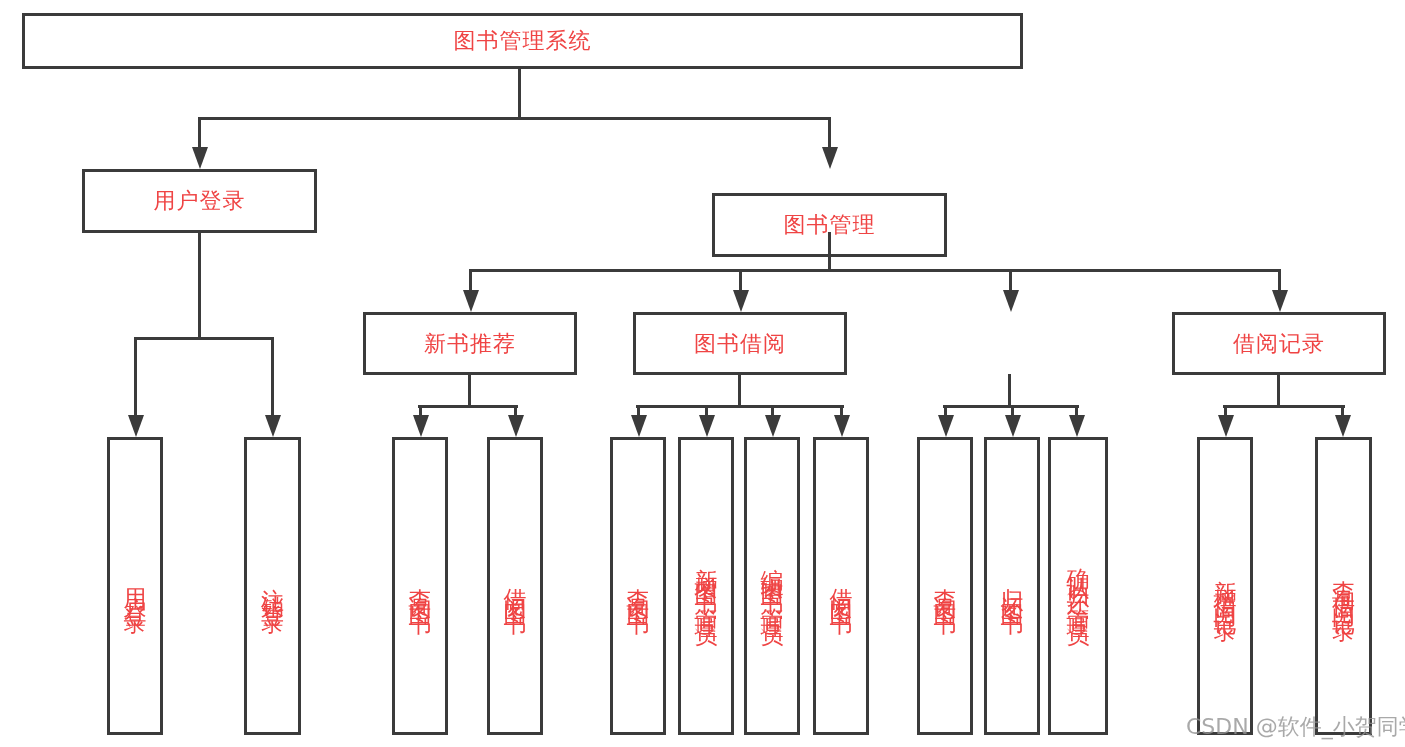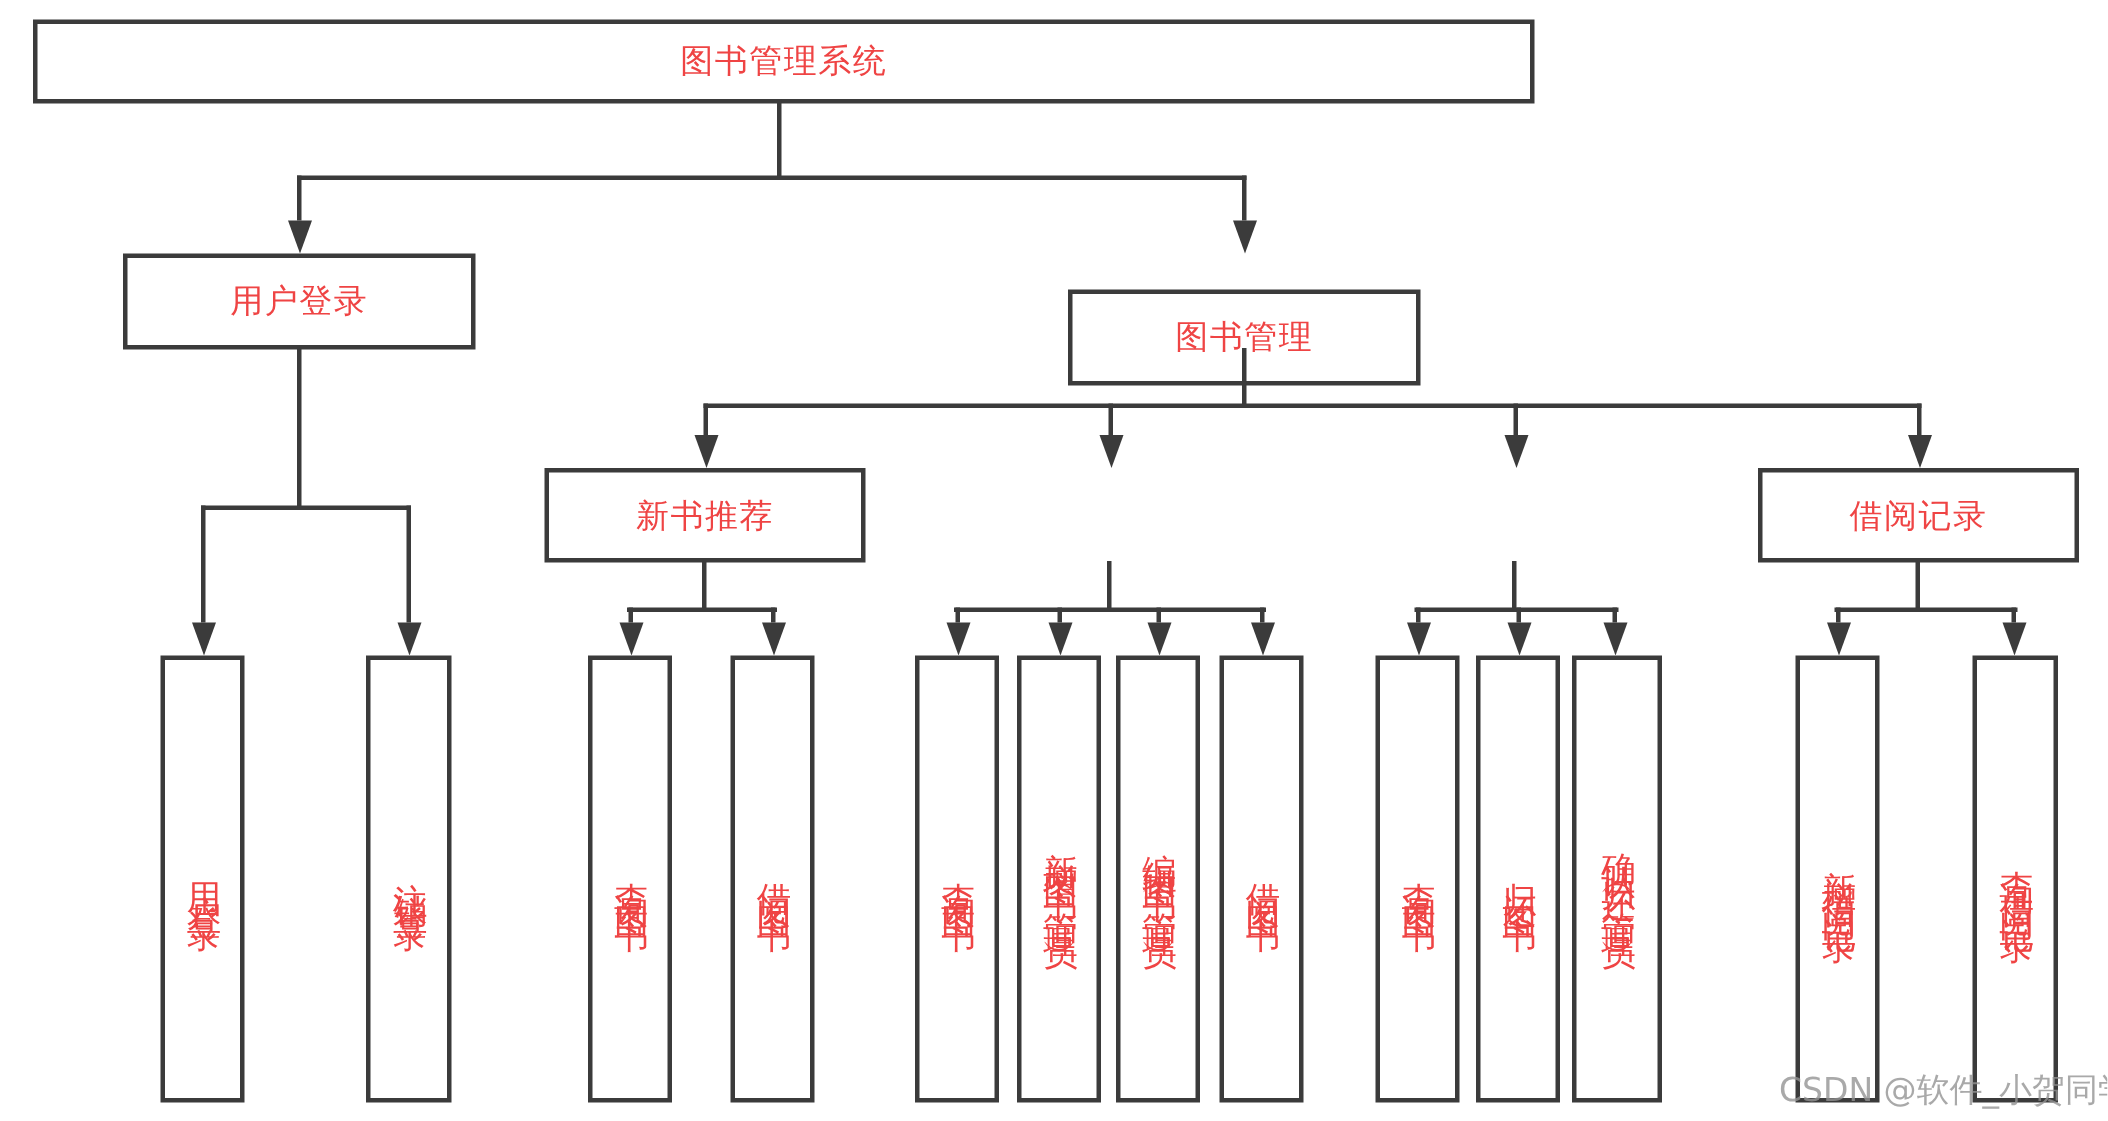--- a/index.html
+++ b/index.html
@@ -96,20 +96,23 @@
   <div class="vline" style="left:828px; top:232px; height:40px;"></div>
   <div class="hline" style="left:469px; top:269px; width:812px;"></div>
   <div class="down-arrow" style="left:469px; top:269px; height:21px;"></div>
   <div class="down-arrow" style="left:739px; top:269px; height:21px;"></div>
   <div class="down-arrow" style="left:1009px; top:269px; height:21px;"></div>
   <div class="down-arrow" style="left:1278px; top:269px; height:21px;"></div>
 
   <div class="node" style="left:363px; top:312px; width:214px; height:63px;justify-content:center;">
     <span class="hlabel">新书推荐</span>
   </div>
+  <div class="node" style="left:633px; top:312px; width:214px; height:63px;">
+    <span class="hlabel">图书借阅</span>
+  </div>
   <div class="node" style="left:1172px; top:312px; width:214px; height:63px;">
     <span class="hlabel">借阅记录</span>
   </div>
 
   <div class="vline" style="left:468px; top:374px; height:34px;"></div>
   <div class="hline" style="left:418px; top:405px; width:100px;"></div>
   <div class="down-arrow" style="left:419px; top:405px; height:10px;"></div>
   <div class="down-arrow" style="left:514px; top:405px; height:10px;"></div>
 
   <div class="vline" style="left:738px; top:374px; height:34px;"></div>

